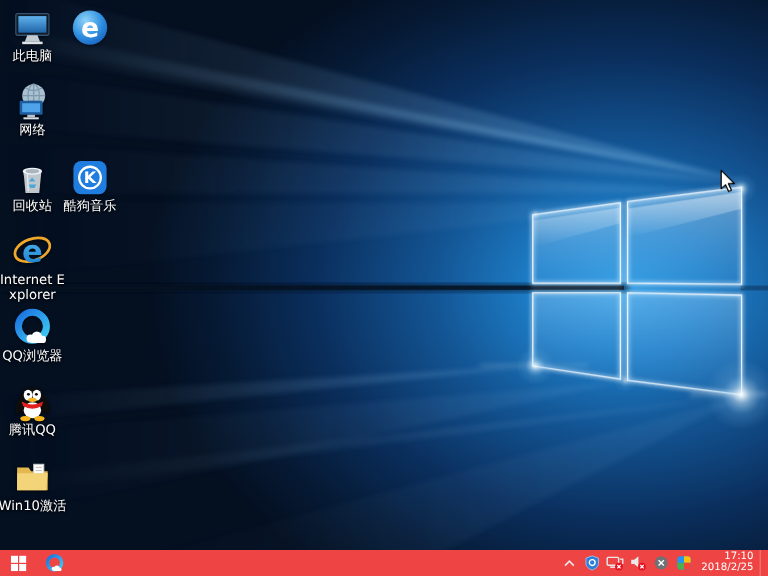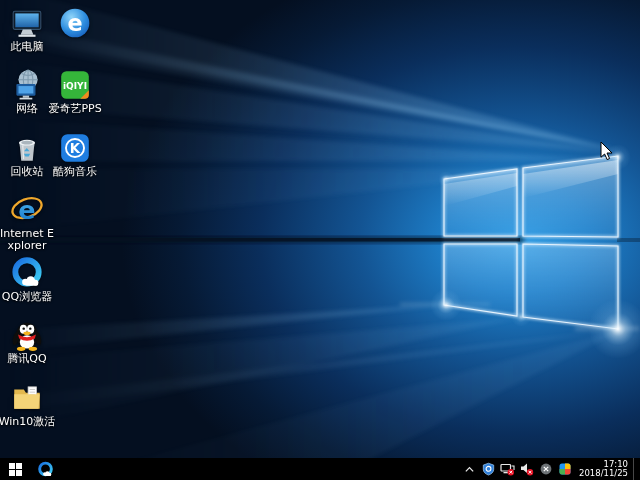--- a/index.html
+++ b/index.html
@@ -22,21 +22,21 @@
   .lbl{
     margin-top:1px;font-size:11px;line-height:12px;color:#fff;
     text-shadow:0 1px 2px rgba(0,0,0,.95),0 0 3px rgba(0,0,0,.8);
     word-break:break-all;
   }
   
   .cursor{position:absolute;left:600px;top:141px;width:14px;height:20px;pointer-events:none;}
   
   .taskbar{
     position:absolute;left:0;bottom:0;width:640px;height:22px;
-    background:#000000;display:flex;align-items:center;z-index:20;
+    background:#ef4444;display:flex;align-items:center;z-index:20;
   }
   .tb-btn{width:30px;height:22px;display:flex;align-items:center;justify-content:center;}
   .tray{margin-left:auto;display:flex;align-items:center;height:22px;}
   .tray-ic{width:15px;height:22px;display:flex;align-items:center;justify-content:center;margin-right:4px;}
   .clock{
     text-align:right;color:#fff;font-size:8.5px;line-height:9.5px;
     margin:0 5px 0 3px;white-space:nowrap;
   }
   .show-desktop{width:6px;height:22px;border-left:1px solid rgba(255,255,255,.28);}
 </style>
@@ -259,30 +259,20 @@
               <stop offset="0.55" stop-color="#2f8fe0"></stop>
           <stop offset="1" stop-color="#1257b8"></stop>
         </radialGradient>
           </defs>
         <circle cx="16" cy="16" r="13.5" fill="url(#bg2345)"></circle>
         <text x="16" y="23.5" text-anchor="middle" font-size="21" font-weight="bold" font-family="DejaVu Sans, sans-serif" fill="#ffffff">e</text>
       </svg>
     </div>
   </div>
 
-  <div class="cell c2 r1">
-    <div class="art">
-      <svg viewBox="0 0 32 32">
-        <rect x="3" y="3" width="26" height="26" rx="5" fill="#35b53a"></rect>
-        <path d="M21 29 L29 21 L29 25.5 Q29 29 25.5 29 Z" fill="#f28a1e"></path>
-        <text x="16" y="20" text-anchor="middle" font-size="8.5" font-weight="bold" font-family="DejaVu Sans, sans-serif" fill="#ffffff">iQIYI</text>
-      </svg>
-    </div>
-    <div class="lbl">爱奇艺PPS</div>
-  </div>
 
   <div class="cell c2 r2">
     <div class="art">
       <svg viewBox="0 0 32 32">
         <rect x="3" y="3" width="26" height="26" rx="6" fill="#1f7de0"></rect>
         <circle cx="16" cy="16" r="8.5" fill="none" stroke="#ffffff" stroke-width="1.8"></circle>
         <text x="16" y="20.6" text-anchor="middle" font-size="12.5" font-weight="bold" font-family="DejaVu Sans, sans-serif" fill="#ffffff">K</text>
       </svg>
     </div>
     <div class="lbl">酷狗音乐</div>
@@ -367,20 +357,20 @@
         <svg width="12" height="12" viewBox="0 0 12 12">
           <rect x="0.5" y="0.5" width="11" height="11" rx="2.5" fill="#2196f3"></rect>
           <path d="M6 0.5 h3 a2.5 2.5 0 0 1 2.5 2.5 v3 L6 6 Z" fill="#ffc107"></path>
           <path d="M11.5 6 v3 a2.5 2.5 0 0 1 -2.5 2.5 h-3 L6 6 Z" fill="#f44336"></path>
           <path d="M6 11.5 h-3 a2.5 2.5 0 0 1 -2.5 -2.5 v-3 L6 6 Z" fill="#4caf50"></path>
         </svg>
       </div>
 
       <div class="clock">
         <div>17:10</div>
-        <div>2018/11/25</div>
+        <div>2018/2/25</div>
       </div>
 
       <div class="show-desktop"></div>
     </div>
   </div>
 
 </div>
 
 </body></html>

